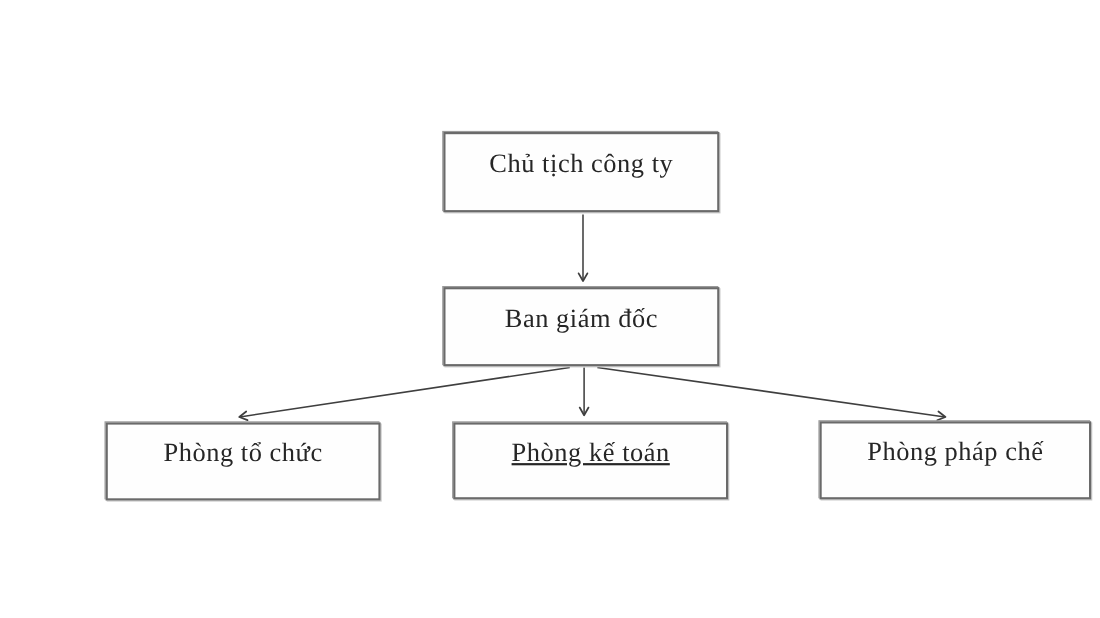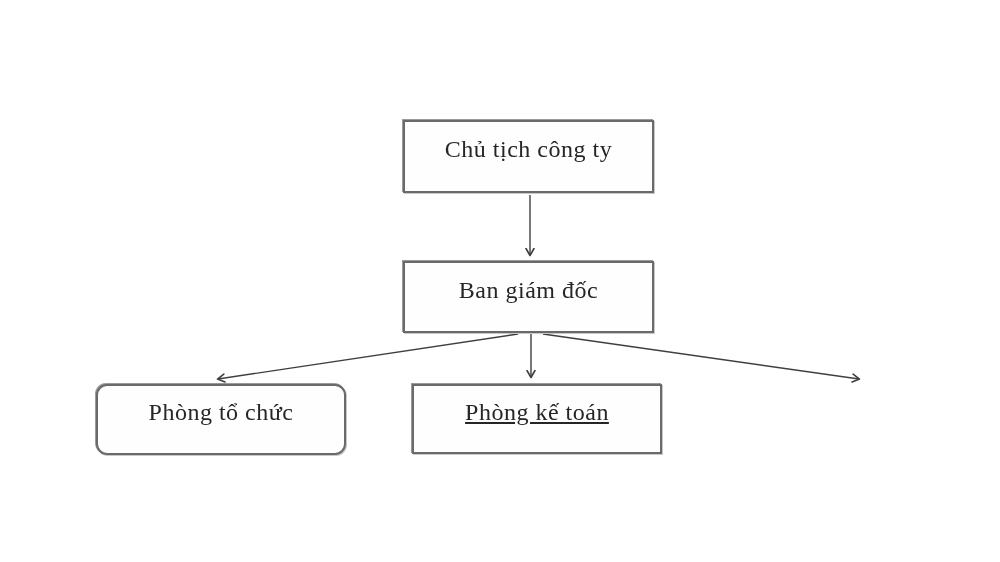--- a/index.html
+++ b/index.html
@@ -23,21 +23,21 @@
     border: 2px solid #6a6a6a;
     box-shadow: -1px -1px 0 #9a9a9a, 1px 1px 0 #c9c9c9;
     display: flex; align-items: center; justify-content: center;
     padding-bottom: 14px;
     color: #262626;
     font-size: 24px;
     letter-spacing: 0.5px;
   }
   .node-chairman   { left: 361px; top: 120px; width: 251px; height: 73px; }
   .node-board      { left: 361px; top: 261px; width: 251px; height: 72px; text-align: center; }
-  .node-org        { left:  54px; top: 384px; width: 250px; height: 71px; border-radius: 11px; }
+  .node-org        { left:  54px; top: 384px; width: 250px; height: 71px; }
   .node-accounting { left: 370px; top: 384px; width: 250px; height: 70px; text-decoration: underline; }
   .node-legal      { left: 703px; top: 383px; width: 247px; height: 71px; }
 </style>
 </head>
 <body>
 
 <div class="diagram">
 
   <svg class="edges-layer" width="1000" height="562" viewBox="0 0 1000 562" xmlns="http://www.w3.org/2000/svg">
     <defs>
@@ -62,14 +62,17 @@
   </div>
 
   <div class="node node-org">
     <span>Phòng tổ chức</span>
   </div>
 
   <div class="node node-accounting">
     <span>Phòng kế toán</span>
   </div>
 
+  <div class="node node-legal">
+    <span>Phòng pháp chế</span>
+  </div>
 
 </div>
 
 </body></html>

